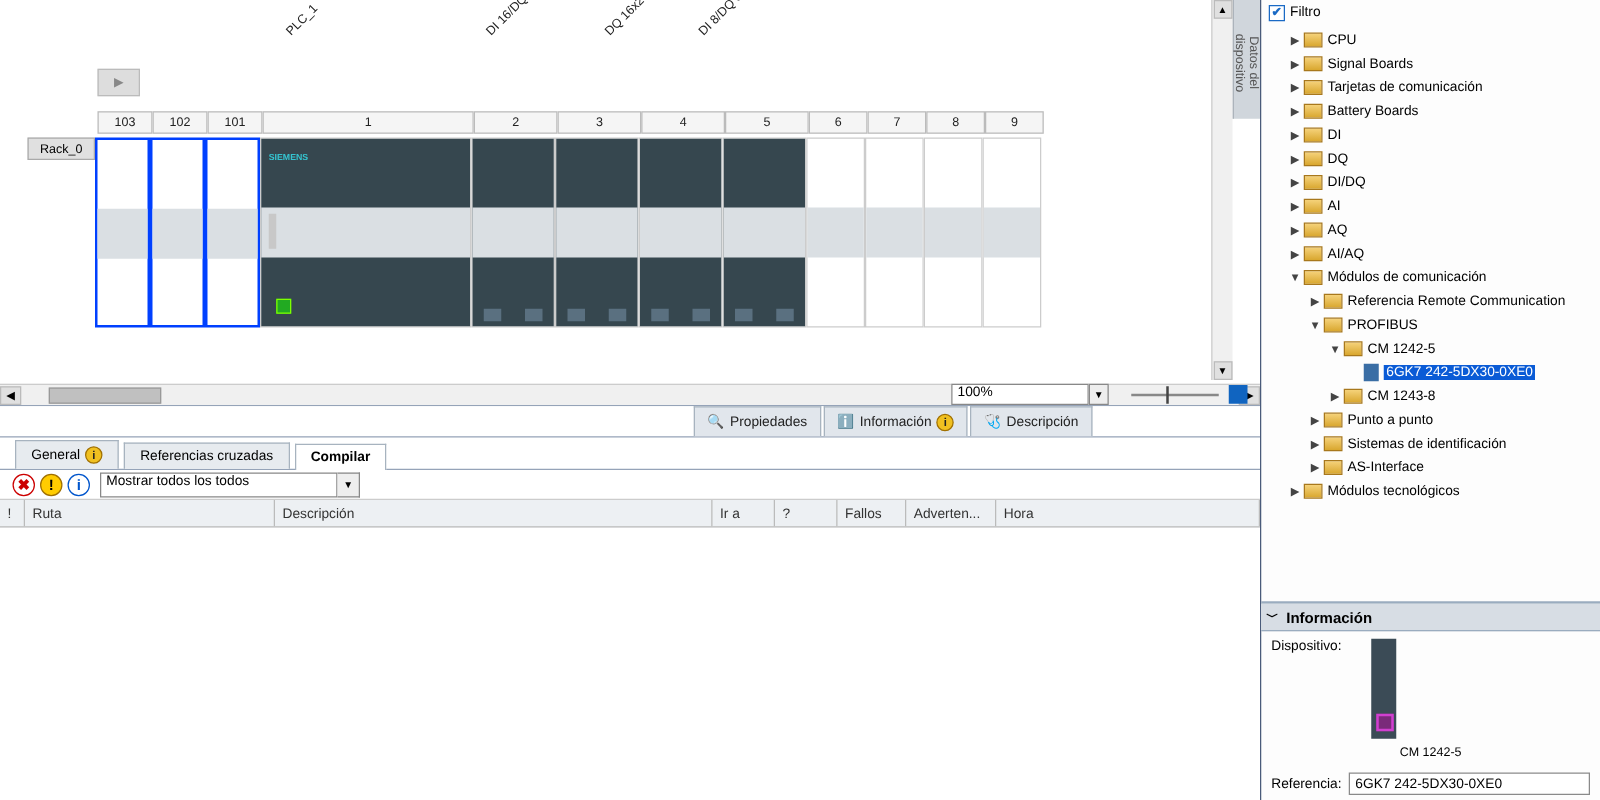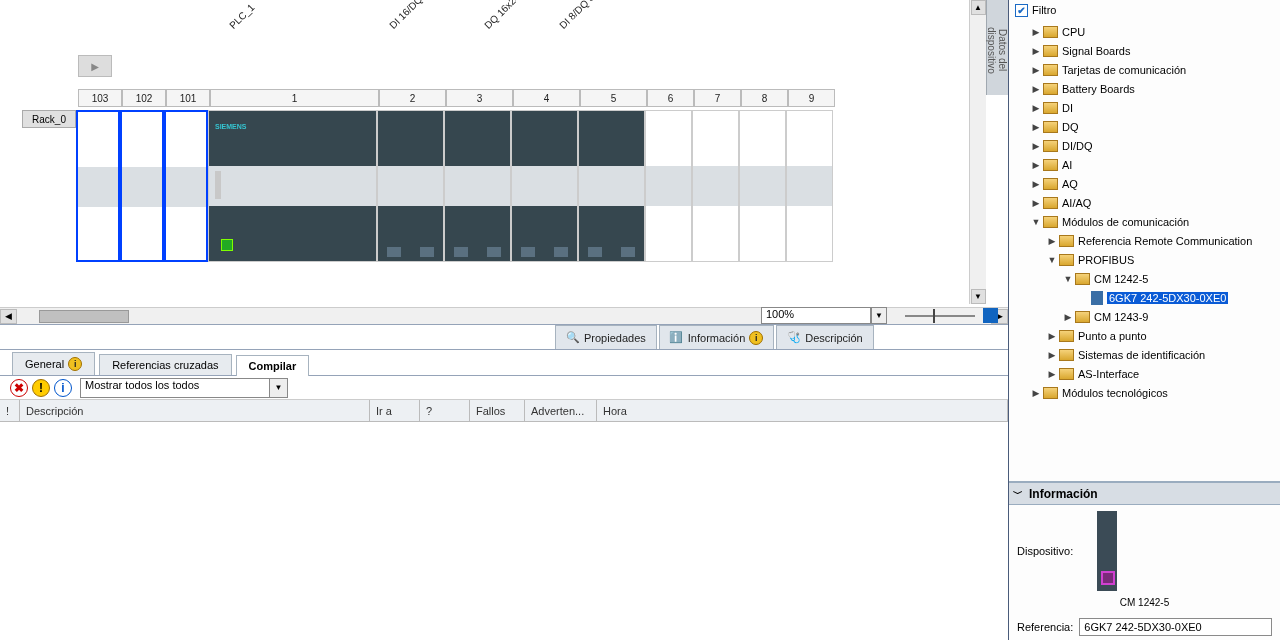--- a/index.html
+++ b/index.html
@@ -55,21 +55,21 @@
 .catalog { flex: 1; overflow: auto; font-size: 11px; padding: 2px 0; }
 .cat-item { display: flex; align-items: center; height: 19px; cursor: pointer; white-space: nowrap; }
 .cat-item .expander { width: 10px; font-size: 9px; color: #444; margin-right: 2px; text-align: center; display: inline-block; }
 .cat-item .folder-icon { width: 15px; height: 12px; background: linear-gradient(#f5d27a,#d9a72f); border: 1px solid #a8781c; margin-right: 4px; }
 .cat-item .module-icon { width: 12px; height: 14px; background: #3a6ea5; margin-right: 4px; }
 .cat-item.selected .label { background: #0a5bd6; color: #fff; padding: 0 2px; }
 .info-panel { border-top: 2px solid #9aacbf; }
 .info-header { height: 22px; display: flex; align-items: center; background: #d7dde4; border-bottom: 1px solid #9aacbf; font-size: 12px; font-weight: bold; padding-left: 4px; }
 .info-header .chev { width: 16px; font-size: 10px; }
 .info-body { padding: 6px 8px 4px 8px; font-size: 11px; }
-.info-device-row { display: flex; align-items: center; }
+.info-device-row { display: flex; }
 .info-device-preview { width: 20px; height: 80px; background: #3b4b56; margin-left: 24px; position: relative; }
 .info-device-preview::after { content:""; position:absolute; bottom:6px; left:4px; width:10px; height:10px; border:2px solid #d040d0; background: #7a2a7a; }
 .device-name-row { text-align: center; font-size: 10px; margin: 6px 0 10px 0; }
 .ref-row { display: flex; align-items: center; }
 .ref-row input { border: 1px solid #8a8a8a; height: 18px; font-size: 11px; padding: 0 4px; flex: 1; margin-left: 6px; }
 .filter-top { display: flex; align-items: center; height: 20px; padding-left: 6px; font-size: 11px; }
 .filter-top .cb { width: 13px; height: 13px; border: 1px solid #1a6ac5; background: #fff; margin-right: 4px; display: flex; align-items: center; justify-content: center; color: #1a6ac5; font-size: 10px; font-weight: bold; }
 .vscroll-dev { position: absolute; right: 22px; top: 0; width: 17px; height: 304px; background: #f0f0f0; border-left: 1px solid #ccc; display: flex; flex-direction: column; align-items: center; }
 .vscroll-dev .arrow { width: 15px; height: 15px; background: #e0e0e0; border: 1px solid #bbb; font-size: 8px; display: flex; align-items: center; justify-content: center; }
 .vscroll-dev .track { flex: 1; }
@@ -243,20 +243,21 @@
     <div class="tb-icon tb-err">✖</div>
     <div class="tb-icon tb-warn">!</div>
     <div class="tb-icon tb-info">i</div>
     <div class="filter-dd">Mostrar todos los todos</div>
     <div class="filter-dd-btn">▼</div>
   </div>
 
   <div class="compile-table">
     <div class="ct-head">
       <div style="width:20px">!</div>
+      <div style="width:200px">Ruta</div>
       <div style="width:350px">Descripción</div>
       <div style="width:50px">Ir a</div>
       <div style="width:50px">?</div>
       <div style="width:55px">Fallos</div>
       <div style="width:72px">Adverten...</div>
       <div style="flex:1">Hora</div>
     </div>
   </div>
 </div>
 
@@ -337,21 +338,21 @@
         <span class="label">CM 1242-5</span>
       </div>
       <div class="cat-item selected" style="padding-left: 70px;">
         <span class="expander"></span>
         <span class="module-icon"></span>
         <span class="label">6GK7 242-5DX30-0XE0</span>
       </div>
       <div class="cat-item" style="padding-left: 54px;">
         <span class="expander">▶</span>
         <span class="folder-icon"></span>
-        <span class="label">CM 1243-9</span>
+        <span class="label">CM 1243-8</span>
       </div>
       <div class="cat-item" style="padding-left: 38px;">
         <span class="expander">▶</span>
         <span class="folder-icon"></span>
         <span class="label">Punto a punto</span>
       </div>
       <div class="cat-item" style="padding-left: 38px;">
         <span class="expander">▶</span>
         <span class="folder-icon"></span>
         <span class="label">Sistemas de identificación</span>

